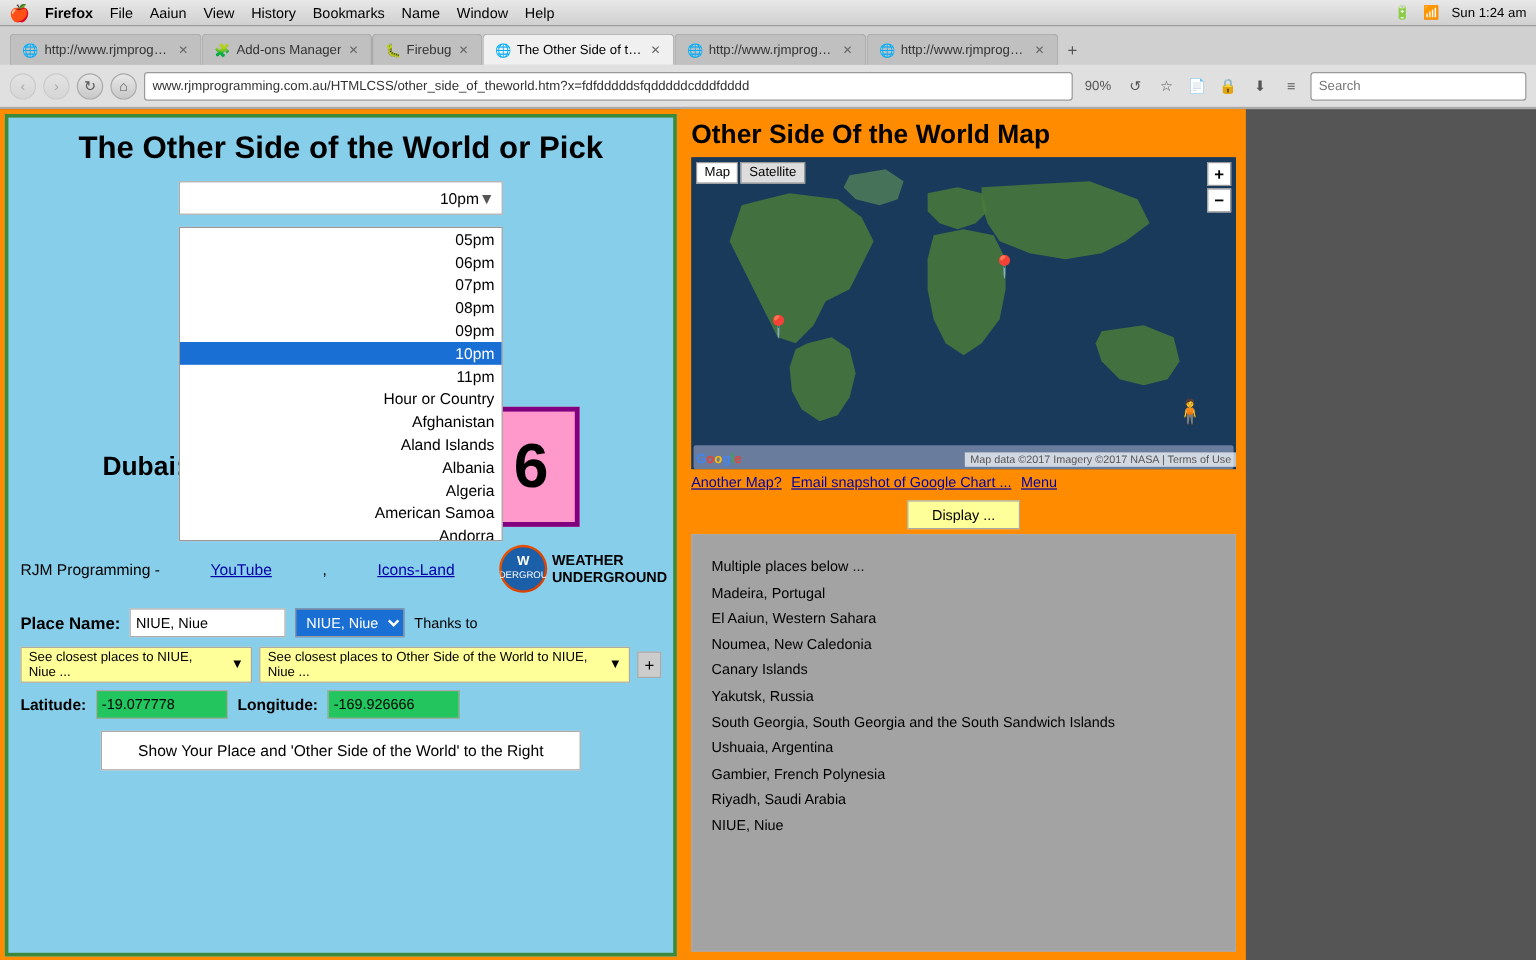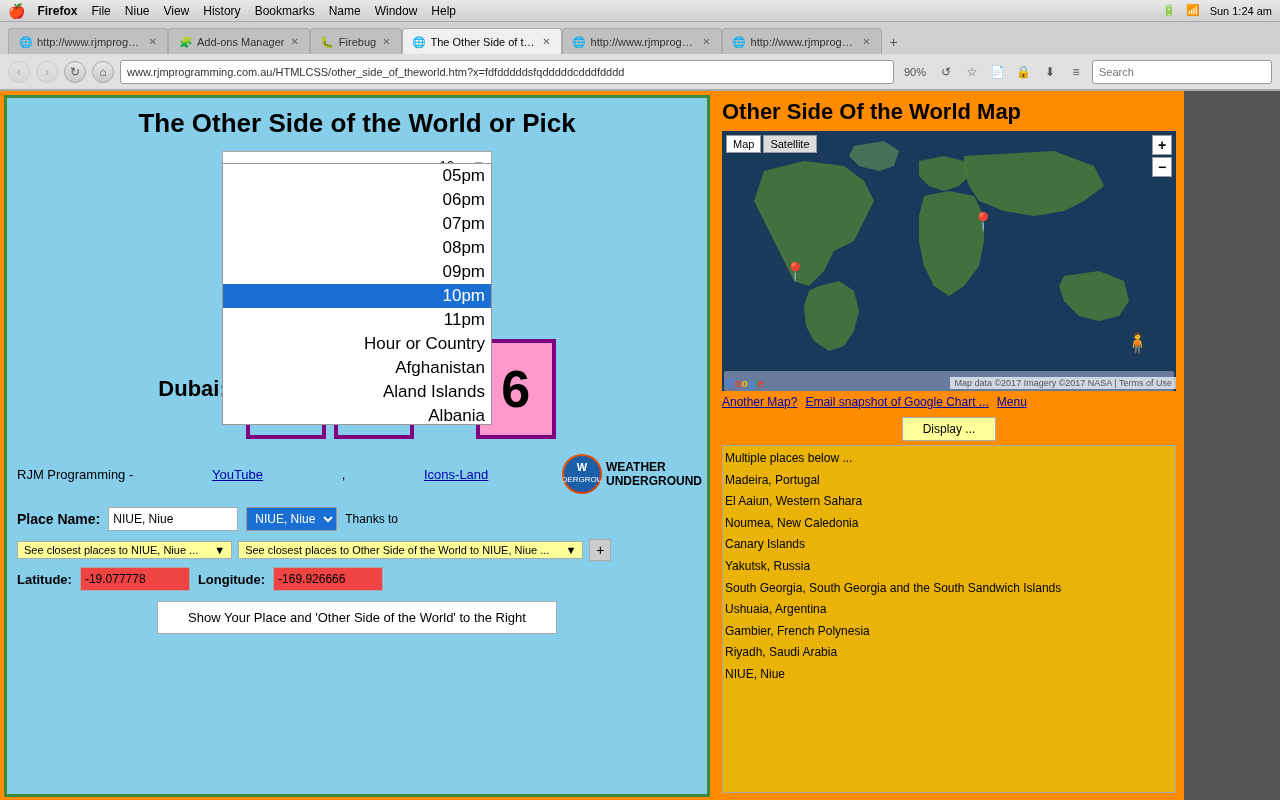--- a/index.html
+++ b/index.html
@@ -100,21 +100,21 @@
       border: 1px solid #999;
       border-radius: 3px;
       padding: 2px 6px;
       font-size: 11px;
       background: #fff;
     }
 
     
     .main-content {
       display: flex;
-      width: 1184px;
+      width: 1038px;
       height: calc(800px - 22px - 32px - 36px);
       background: #ff8c00;
     }
 
     
     .left-panel {
       flex: 1;
       background: #87ceeb;
       border: 3px solid #3a8a3a;
       margin: 4px;
@@ -135,28 +135,28 @@
       display: flex;
       justify-content: center;
       margin-bottom: 8px;
       position: relative;
       text-align: right;
     }
 
     
     .dropdown-overlay {
       position: absolute;
-      top: 12px;
+      top: 38px;
       left: 50%;
       transform: translateX(-50%);
       width: 270px;
       background: #fff;
       border: 1px solid #999;
       z-index: 100;
-      font-size: 17px;
+      font-size: 13px;
     }
     .dropdown-item {
       padding: 2px 6px;
       color: #000;
       cursor: pointer;
     }
     .dropdown-item.selected {
       background: #1a6fd4;
       color: #fff;
     }
@@ -322,21 +322,21 @@
       gap: 8px;
       margin: 6px 0;
     }
     .latlon-label {
       font-size: 13px;
       font-weight: bold;
     }
     .latlon-input {
       width: 110px; height: 24px;
       border: 1px solid #aaa;
-      background: #ef4444;
+      background: #22c55e;
       padding: 2px 4px;
       font-size: 12px;
     }
 
     
     .show-btn {
       display: block;
       margin: 10px auto;
       background: #fff;
       border: 1px solid #aaa;
@@ -454,24 +454,24 @@
     .display-btn {
       background: #ffff99;
       border: 1px solid #aaa;
       padding: 4px 20px;
       font-size: 12px;
       cursor: pointer;
     }
 
     .places-list {
       flex: 1;
-      background: #eab308;
+      background: #a3a3a3;
       border: 1px solid #aaa;
       overflow-y: auto;
-      padding: 2px;
+      padding: 16px;
       font-size: 12px;
       line-height: 1.8;
     }
 
     .pegman-img {
       position: absolute;
       right: 26px;
       top: 200px;
       font-size: 20px;
     }
@@ -488,21 +488,21 @@
     .dropdown-scrollable::-webkit-scrollbar-thumb { background: #aaa; border: 2px solid #f0f0f0; }
   </style>
 </head>
 <body>
 
 <div class="menubar">
   <span class="menubar-apple">🍎</span>
   <div class="menubar-items">
     <span style="font-weight:bold;">Firefox</span>
     <span>File</span>
-    <span>Niue</span>
+    <span>Aaiun</span>
     <span>View</span>
     <span>History</span>
     <span>Bookmarks</span>
     <span>Name</span>
     <span>Window</span>
     <span>Help</span>
   </div>
   <div class="menubar-right">
     <span>🔋</span>
     <span>📶</span>

